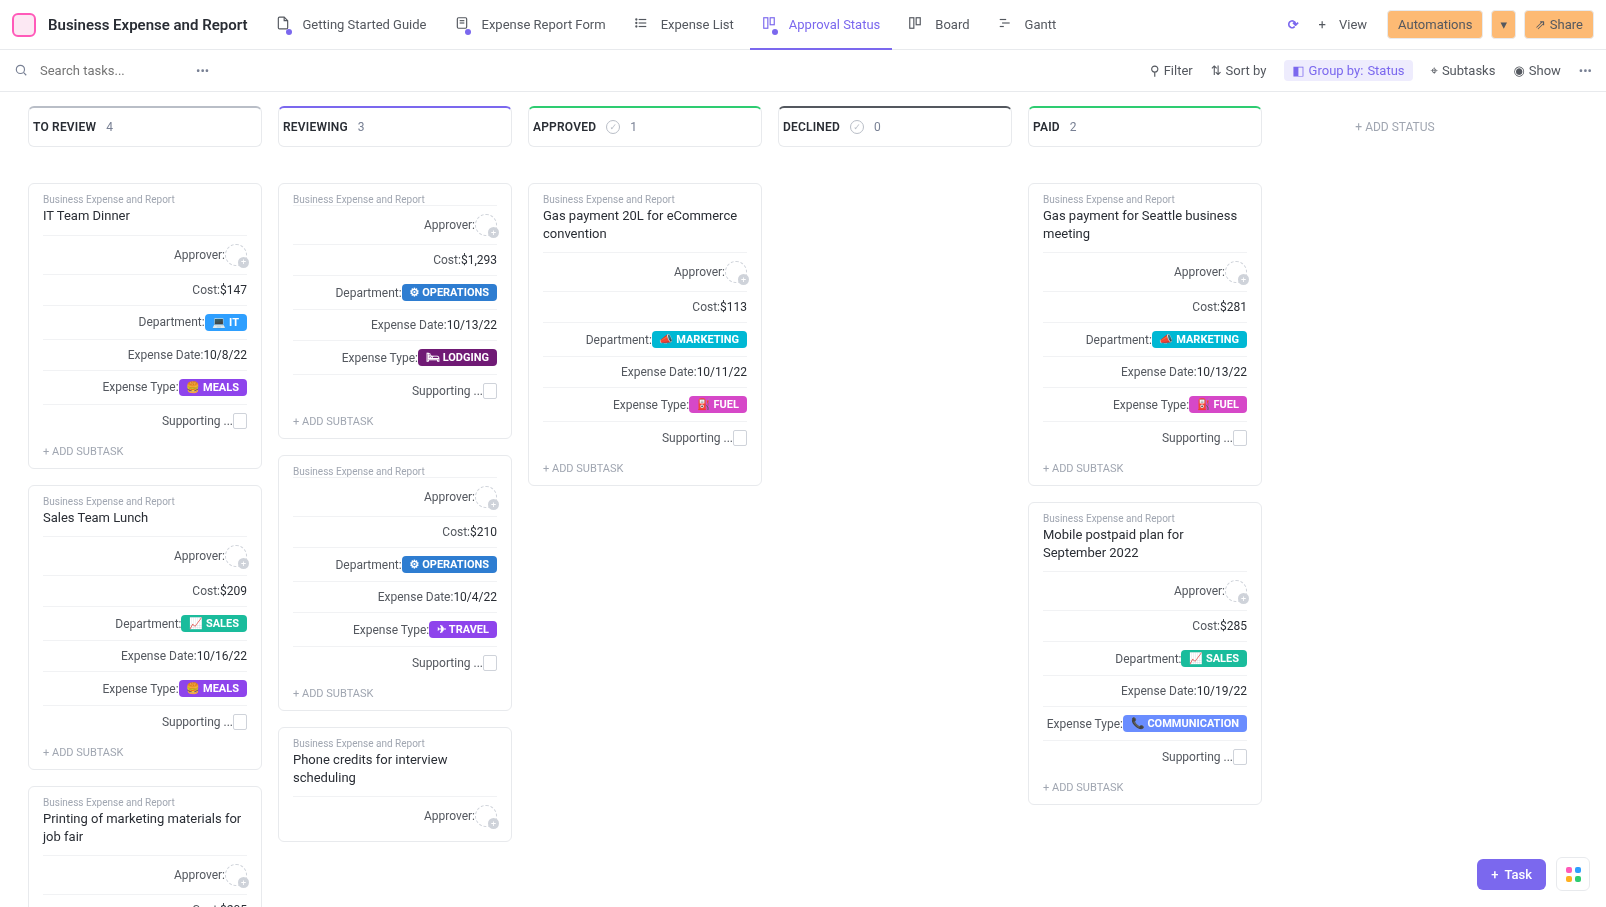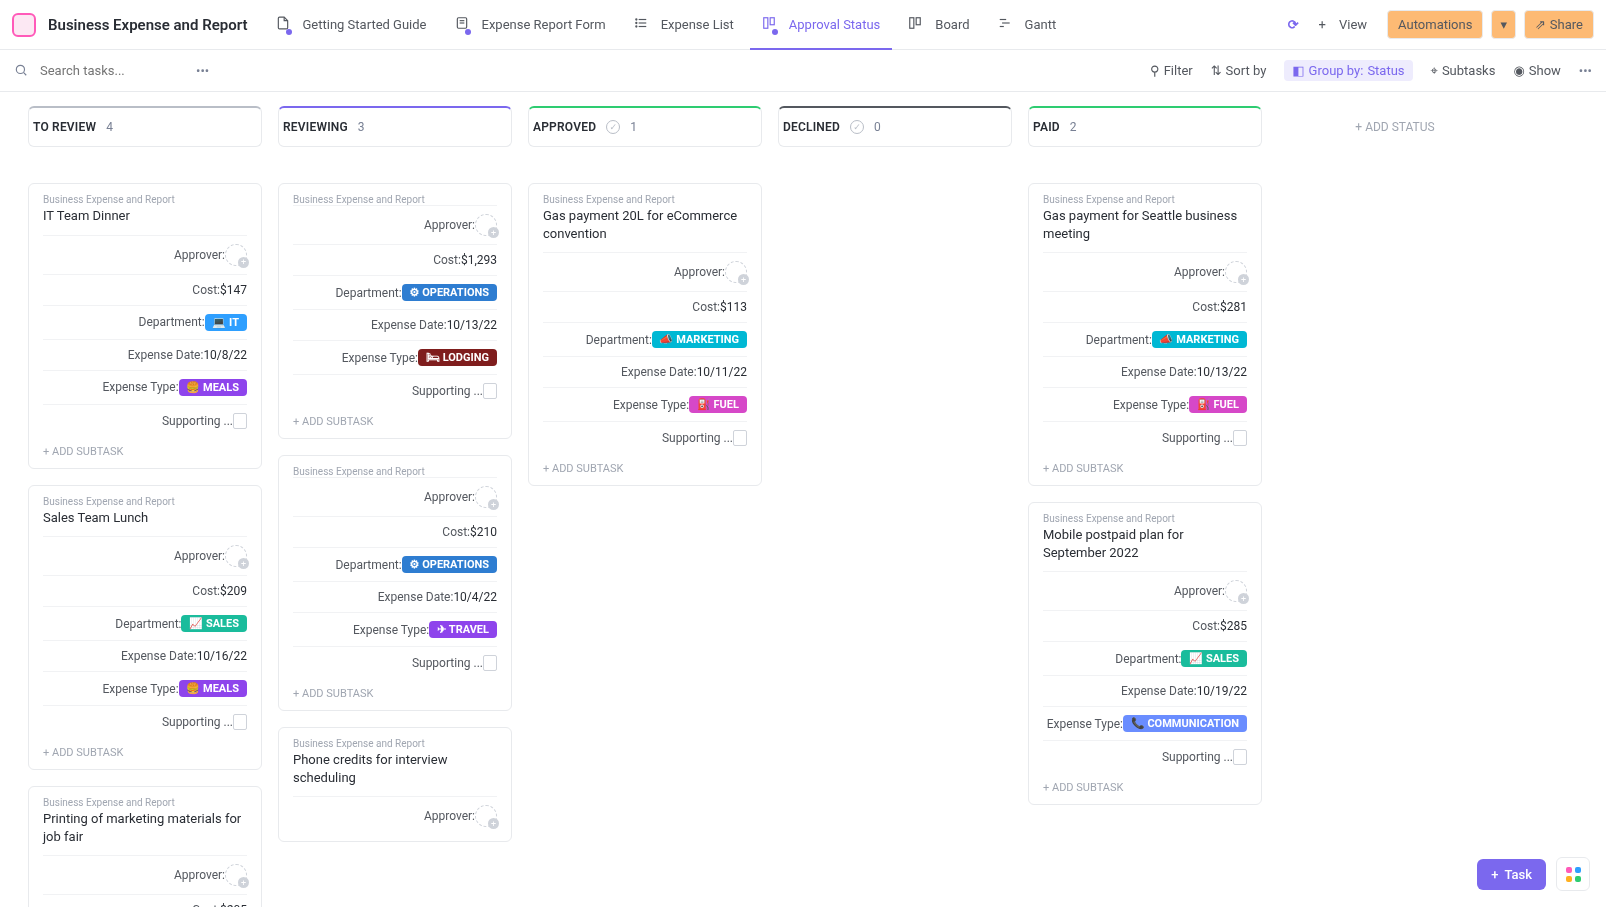--- a/index.html
+++ b/index.html
@@ -263,21 +263,21 @@
         <div class="field">
           <span class="field-label">Department:</span>
           <span class="tag" style="background:#2e7dd1">⚙ OPERATIONS</span>
         </div>
         <div class="field">
           <span class="field-label">Expense Date:</span>
           <span>10/13/22</span>
         </div>
         <div class="field">
           <span class="field-label">Expense Type:</span>
-          <span class="tag" style="background:#7f1d1d">🛏 LODGING</span>
+          <span class="tag" style="background:#701a75">🛏 LODGING</span>
         </div>
         <div class="field">
           <span class="field-label">Supporting ...</span>
           <span class="doc-icon"></span>
         </div>
         <div class="add-sub">+ ADD SUBTASK</div>
       </div>
       <div class="card">
         <div class="card-crumb">Business Expense and Report</div>
         <div class="field">

